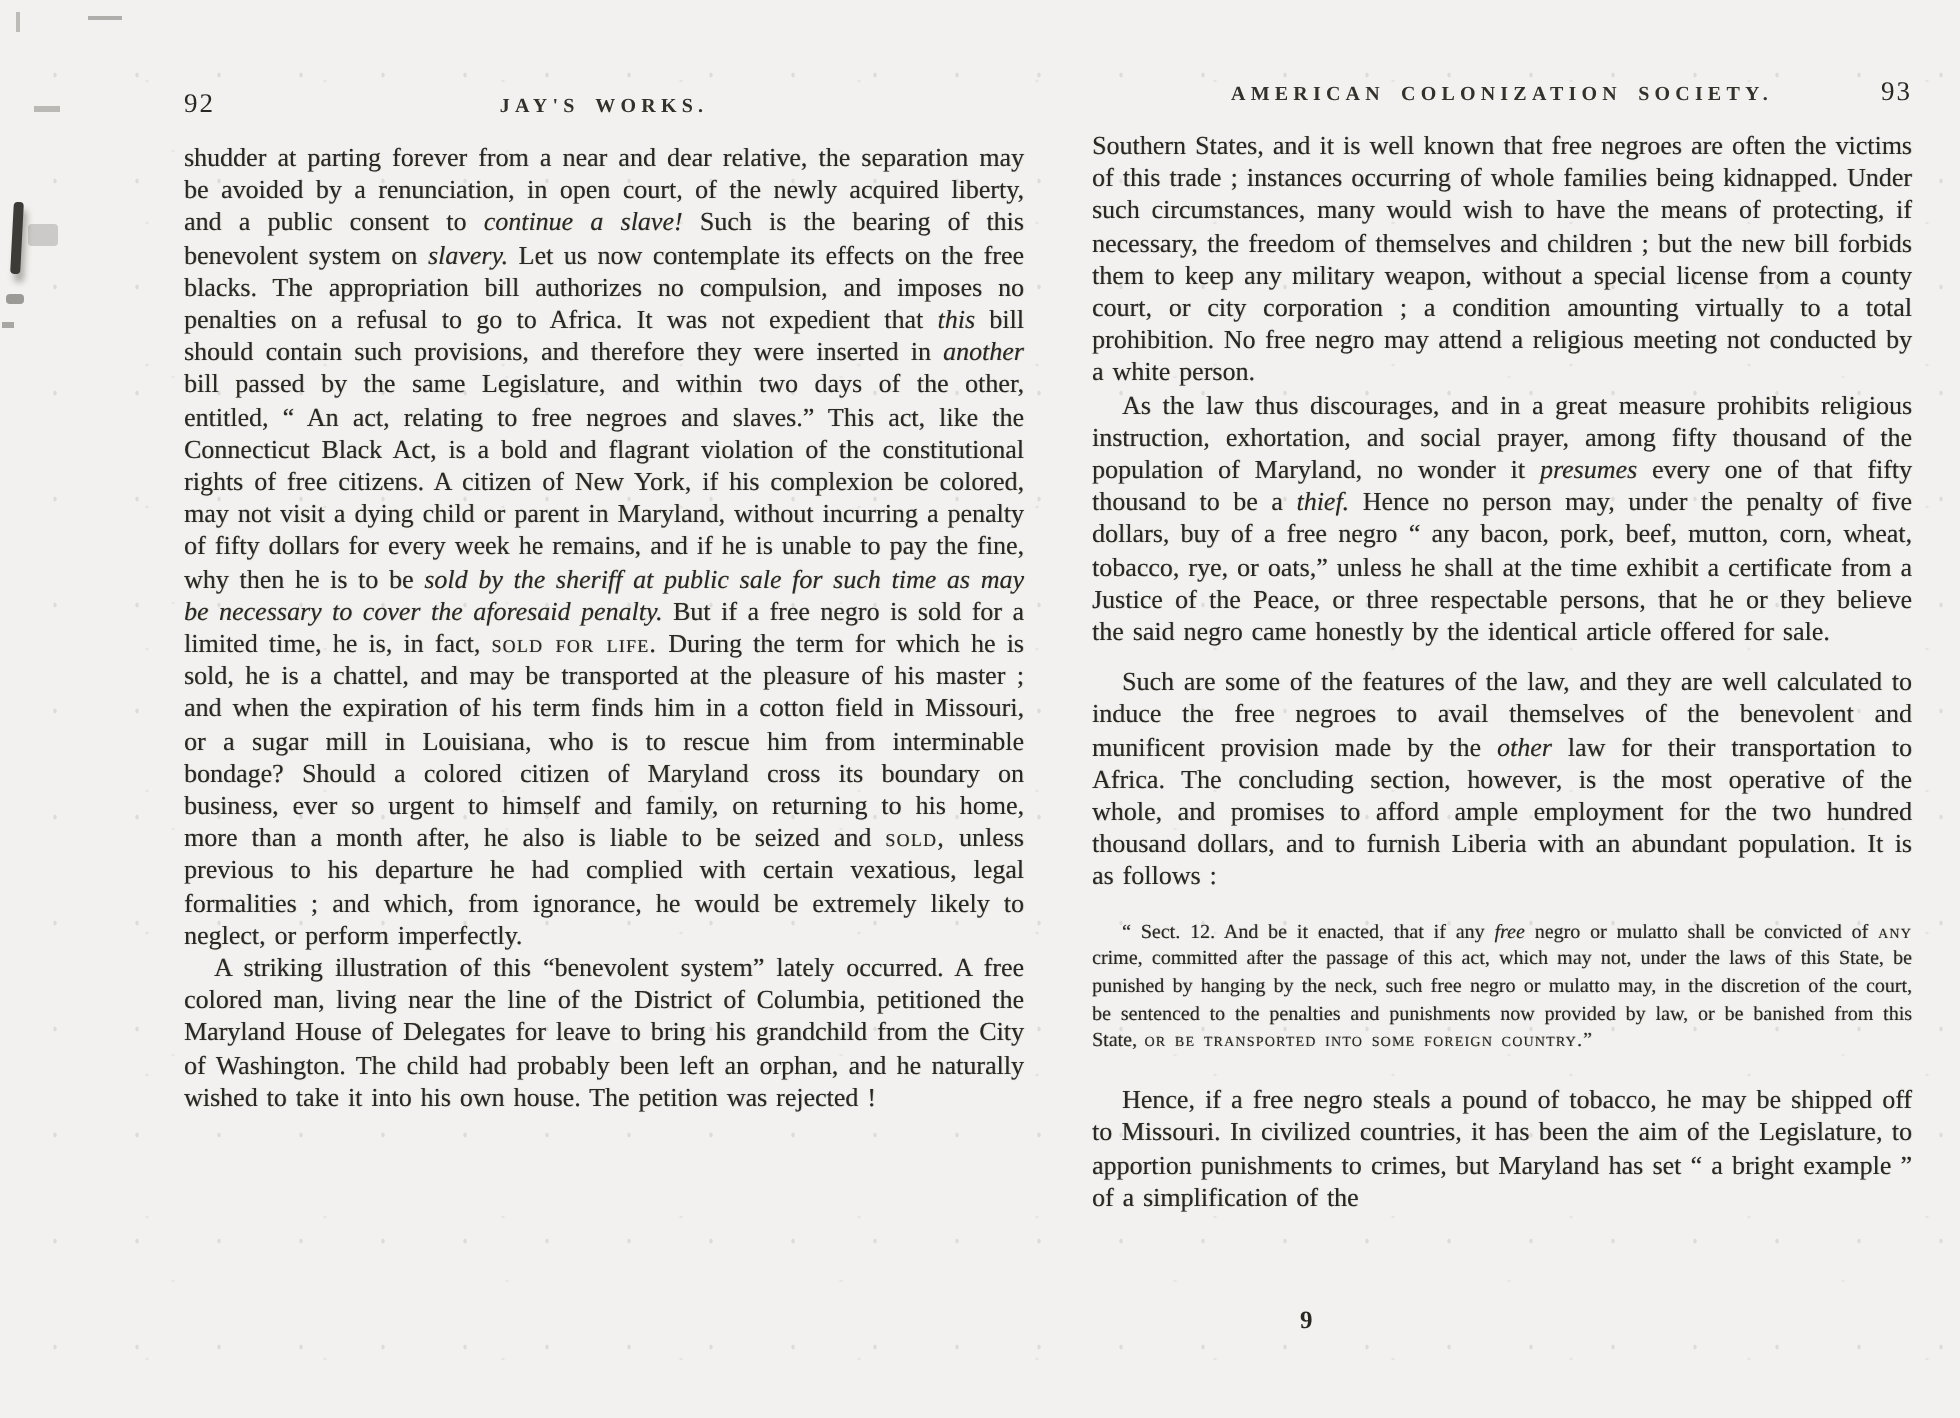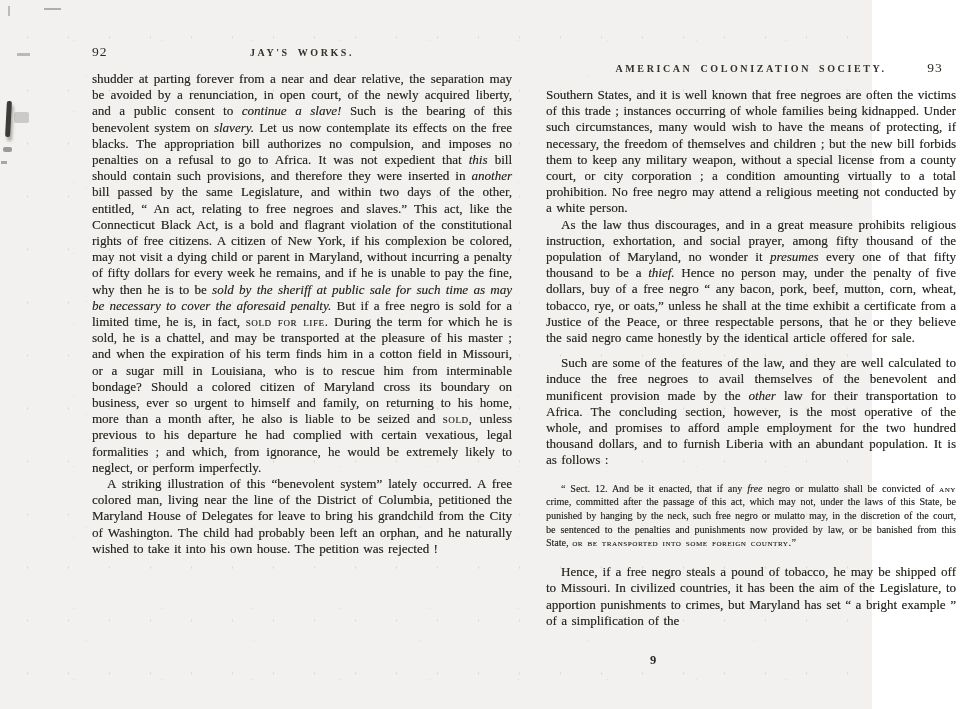--- a/index.html
+++ b/index.html
@@ -1,36 +1,36 @@
 <!DOCTYPE html>
 <html><head>
 <meta charset="utf-8">
 <style>
   html,body{margin:0;padding:0;}
   body{
     width:980px;height:709px;overflow:hidden;
     font-family:"Liberation Serif","DejaVu Serif",serif;
   }
   .scan{
-    position:relative;width:872px;height:709px;
+    position:relative;width:980px;height:709px;
     background-color:#f2f1ef;
     background-image:
       radial-gradient(rgba(120,118,112,.18) .6px, transparent 1.1px),
       radial-gradient(rgba(120,118,112,.11) .6px, transparent 1.1px),
       radial-gradient(rgba(120,118,112,.08) .7px, transparent 1.2px);
     background-size:41px 53px, 89px 71px, 167px 113px;
     background-position:7px 11px, 29px 5px, 3px 19px;
     color:#2b2822;
   }
   .page{position:absolute;}
   .page-left{left:92px;top:44px;width:420px;}
-  .page-right{left:546px;top:48px;width:410px;}
+  .page-right{left:546px;top:38px;width:410px;}
   .pagehead{display:flex;align-items:baseline;margin-bottom:11px;}
   .pagenum{width:42px;font-size:13.5px;letter-spacing:1px;}
-  .pagenum.num-right{text-align:center;margin-top:12px;}
+  .pagenum.num-right{text-align:right;}
   .running{
     flex:1;text-align:center;font-size:10px;font-weight:bold;
     letter-spacing:2.6px;word-spacing:3px;color:#34312a;
   }
   .bodytext{text-align:justify;}
   .para{
     margin:0;font-size:13px;line-height:16.2px;word-spacing:1.2px;
     text-shadow:0.2px 0.2px 0.4px rgba(43,40,34,0.5);
   }
   .para.indent{text-indent:15px;}

